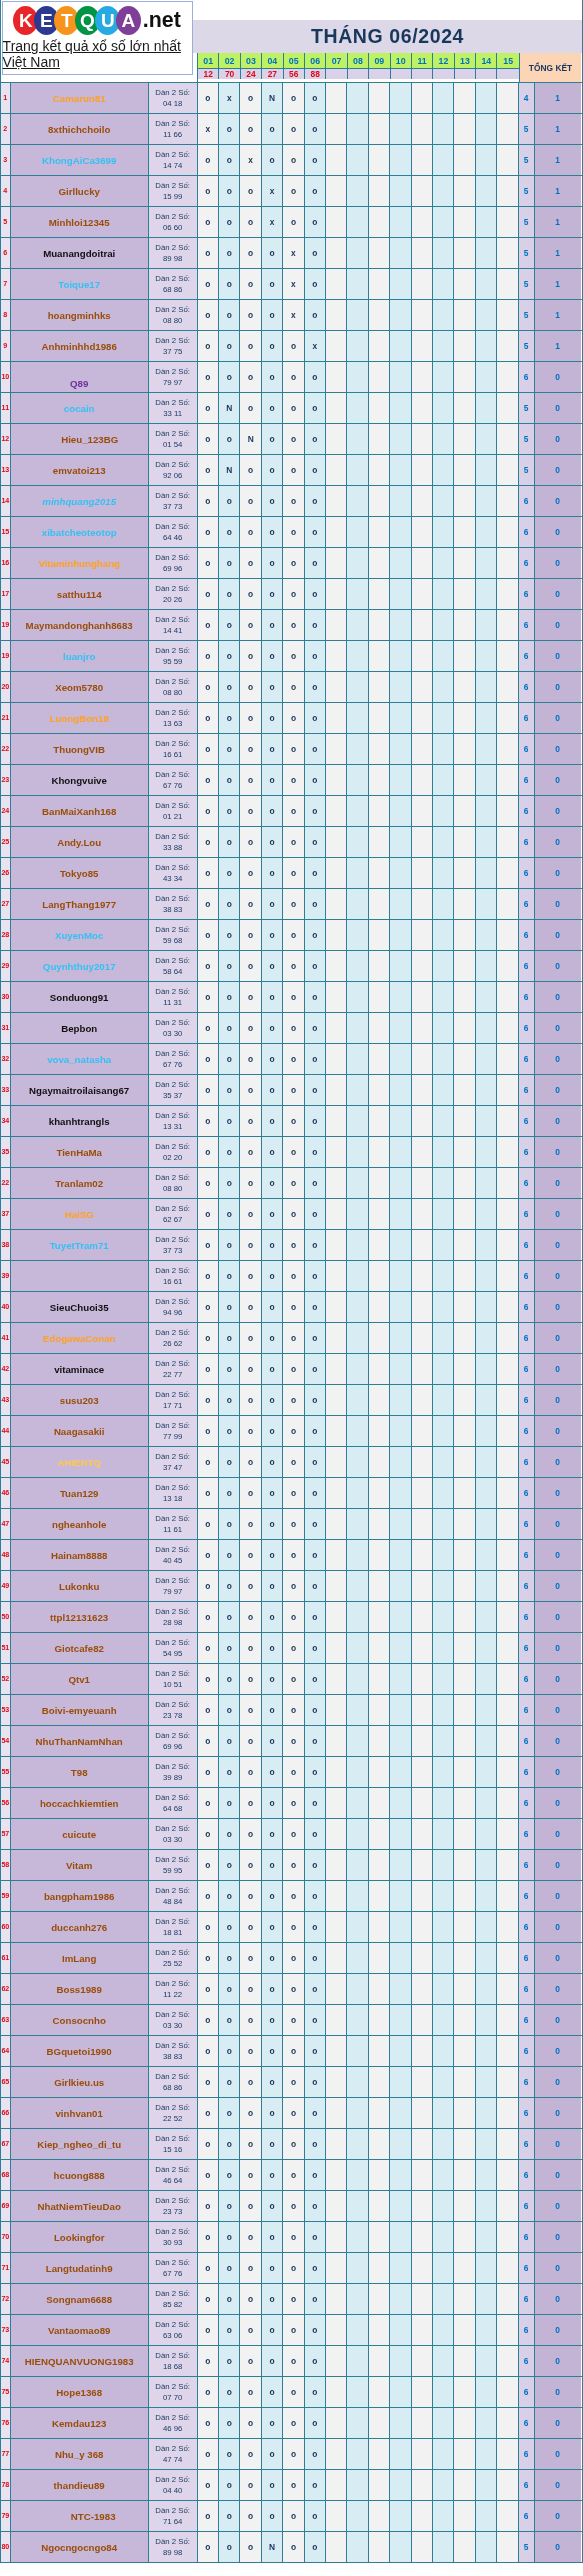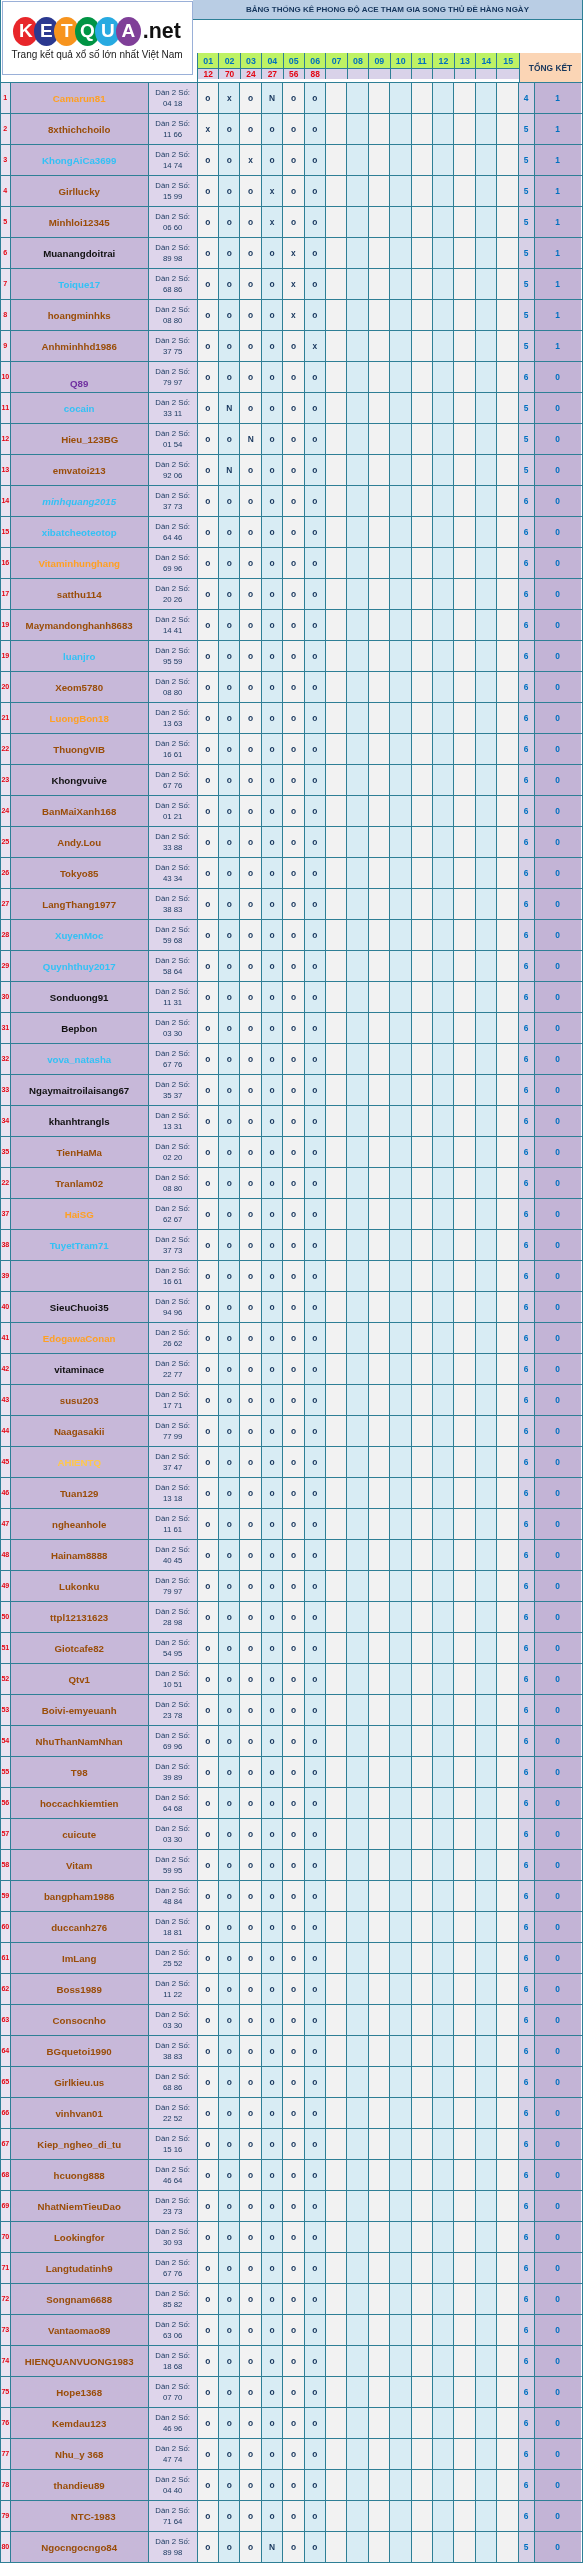--- a/index.html
+++ b/index.html
@@ -25,21 +25,21 @@
   .colhead-total{width:62px;background:#fbd5b5;border-left:1.9px solid #2e7f96;
     display:flex;align-items:center;justify-content:center;color:#17375d;font-weight:bold;font-size:8.4px;}
 
   
   .logo-box{position:absolute;left:0.6px;top:1.3px;width:191px;height:74px;background:#ffffff;
     border:0.6px solid #9ab0d8;z-index:3;display:flex;flex-direction:column;align-items:center;justify-content:center;cursor:pointer;}
   .logo-line{display:flex;align-items:center;}
   .logo-circle{width:25px;height:29px;border-radius:50%;margin-right:-4.5px;color:#ffffff;
     font-weight:bold;font-size:19px;display:flex;align-items:center;justify-content:center;}
   .logo-suffix{font-size:21.4px;font-weight:bold;color:#111111;margin-left:6.5px;}
-  .tagline{margin-top:3.2px;font-size:10px;color:#1a1a1a;}
+  .tagline{margin-top:3.2px;font-size:14px;color:#1a1a1a;text-decoration:underline;}
 
   
   .rows{width:583px;border-left:1.3px solid #2e7f96;border-right:1.3px solid #2e7f96;}
   .row{display:flex;height:31px;border-bottom:1.9px solid #2e7f96;}
   .row > div{height:100%;display:flex;align-items:center;justify-content:center;}
   .c-no{width:9.7px;background:#e8e3f1;border-right:1.3px solid #2e7f96;color:#e30613;font-weight:bold;font-size:7.1px;}
   .c-name{width:138px;background:#c7b8d9;border-right:1.9px solid #2e7f96;font-weight:bold;font-size:9.7px;text-align:center;}
   .c-dan{width:49px;background:#ded5eb;border-right:1.9px solid #2e7f96;flex-direction:column;
     color:#17375d;font-size:7.8px;line-height:11px;}
   .c-day{width:21.4px;border-right:1.3px solid #2e7f96;color:#17365d;font-weight:bold;font-size:8.4px;}
@@ -47,21 +47,21 @@
   .c-day.even{background:#d8ecf4;}
   .c-day.last{border-right:1.9px solid #2e7f96;}
   .c-win{width:16px;background:#d7d0e6;border-right:1.3px solid #2e7f96;color:#0070c0;font-weight:bold;font-size:8.4px;}
   .c-loss{width:46px;background:#c3b4d6;color:#0070c0;font-weight:bold;font-size:8.4px;}
 </style>
 </head>
 <body>
 
 <div class="page">
   <div class="header">
-    <div class="title-band">BẢNG THỐNG KÊ PHONG ĐỘ ACE THAM GIA SONG THỦ ĐỀ HÀNG NGÀY</div>
+    <div class="month-band">THÁNG 06/2024</div>
     <div class="logo-box">
       <div class="logo-line">
         <span id="logo-letters" style="display: flex;">
             <span class="logo-circle" style="background: rgb(232, 38, 42);">K</span>
             <span class="logo-circle" style="background: rgb(43, 57, 144);">E</span>
             <span class="logo-circle" style="background: rgb(247, 148, 30);">T</span>
             <span class="logo-circle" style="background: rgb(0, 148, 68);">Q</span>
             <span class="logo-circle" style="background: rgb(39, 170, 225);">U</span>
             <span class="logo-circle" style="background: rgb(127, 63, 152);">A</span>
           </span>

